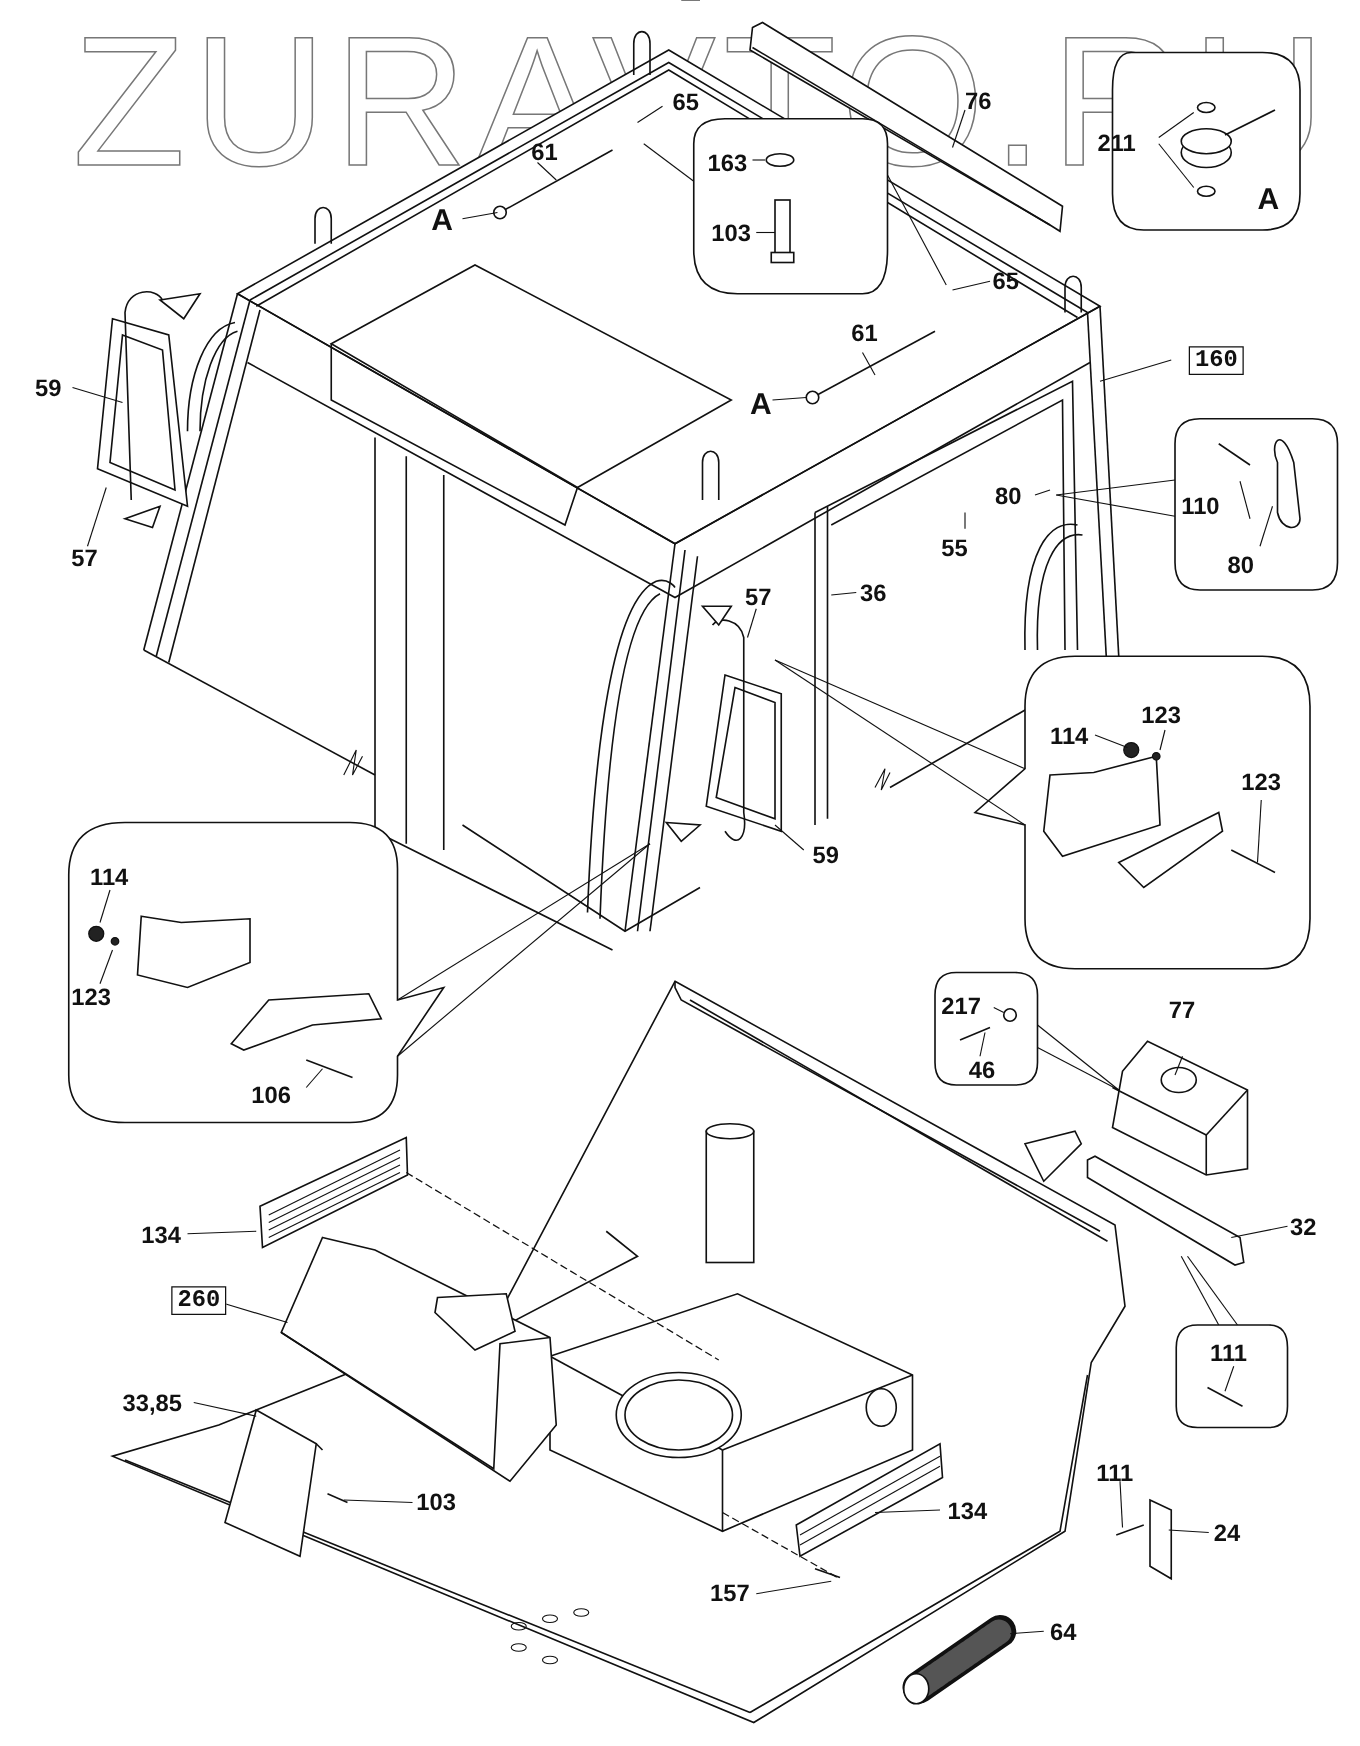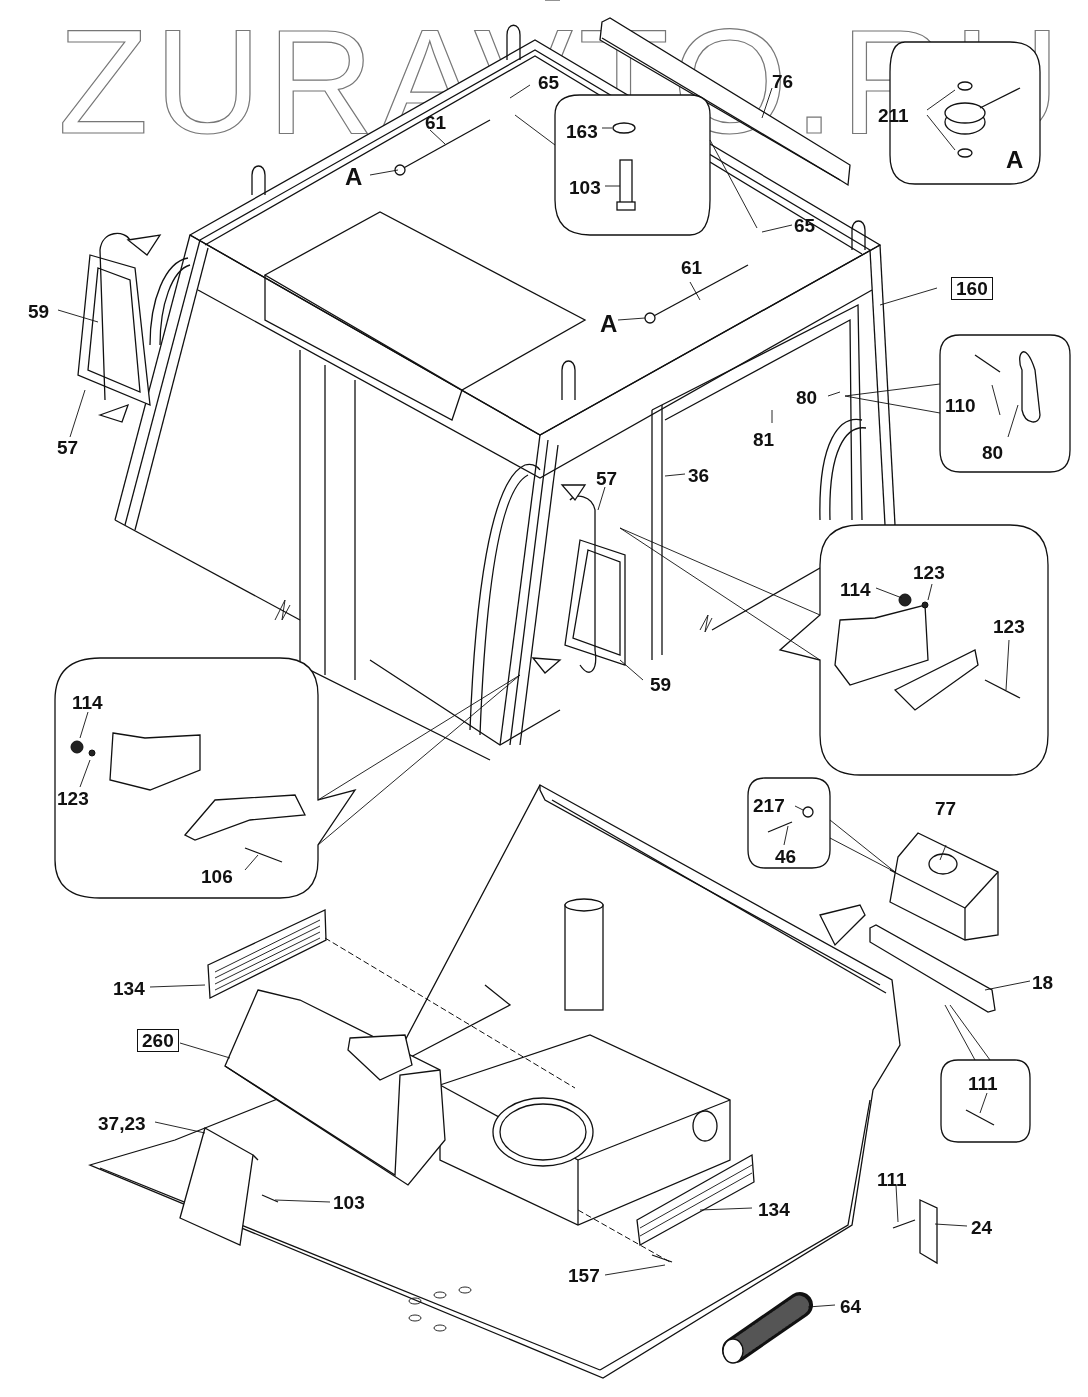--- a/index.html
+++ b/index.html
@@ -1,21 +1,21 @@
 <!DOCTYPE html>
 <html><head>
 <meta charset="utf-8">
 <style>
   html,body{margin:0;padding:0;background:#ffffff;}
   body{width:1088px;height:1397px;position:relative;overflow:hidden;font-family:"Liberation Sans",sans-serif;}
   #stage{position:absolute;left:0;top:0;width:1088px;height:1397px;}
   .wm{position:absolute;left:58px;top:8px;font-family:"Liberation Sans",sans-serif;font-size:148px;letter-spacing:6px;color:transparent;-webkit-text-stroke:1.2px #777;line-height:1;white-space:nowrap;}
   .lbl{position:absolute;font-family:"Liberation Sans",sans-serif;font-weight:bold;font-size:19px;color:#111;line-height:1;white-space:nowrap;}
   .lbl.big{font-size:24px;}
-  .lbl.boxed{border:1.5px solid #111;padding:1px 4px;background:#fff;}
+  .lbl.boxed{border:1.5px solid #111;padding:1px 4px;background:#fff;font-family:Liberation Mono, monospace;}
   svg .ln{stroke:#111;stroke-width:1.3;fill:none;}
   svg .th{stroke:#111;stroke-width:0.9;fill:none;}
   svg .fl{stroke:#111;stroke-width:1.3;fill:#fff;}
   svg .dk{fill:#222;stroke:#111;stroke-width:1;}
   svg .ds{stroke:#111;stroke-width:1;fill:none;stroke-dasharray:6 3;}
   svg .cb{stroke:#111;stroke-width:1.3;fill:#fff;}
 </style>
 </head>
 <body>
 
@@ -283,37 +283,37 @@
   <span class="lbl big" style="left:345px;top:165px">A</span>
   <span class="lbl big" style="left:600px;top:312px">A</span>
   <span class="lbl" style="left:794px;top:216px">65</span>
   <span class="lbl" style="left:681px;top:258px">61</span>
   <span class="lbl boxed" style="left:951px;top:277px">160</span>
   <span class="lbl" style="left:28px;top:302px">59</span>
   <span class="lbl" style="left:57px;top:438px">57</span>
   <span class="lbl" style="left:796px;top:388px">80</span>
   <span class="lbl" style="left:945px;top:396px">110</span>
   <span class="lbl" style="left:982px;top:443px">80</span>
-  <span class="lbl" style="left:753px;top:430px">81</span>
+  <span class="lbl" style="left:753px;top:430px">55</span>
   <span class="lbl" style="left:688px;top:466px">36</span>
   <span class="lbl" style="left:596px;top:469px">57</span>
   <span class="lbl" style="left:650px;top:675px">59</span>
   <span class="lbl" style="left:840px;top:580px">114</span>
   <span class="lbl" style="left:913px;top:563px">123</span>
   <span class="lbl" style="left:993px;top:617px">123</span>
   <span class="lbl" style="left:72px;top:693px">114</span>
   <span class="lbl" style="left:57px;top:789px">123</span>
   <span class="lbl" style="left:201px;top:867px">106</span>
   <span class="lbl" style="left:753px;top:796px">217</span>
   <span class="lbl" style="left:775px;top:847px">46</span>
   <span class="lbl" style="left:935px;top:799px">77</span>
-  <span class="lbl" style="left:1032px;top:973px">18</span>
+  <span class="lbl" style="left:1032px;top:973px">32</span>
   <span class="lbl" style="left:968px;top:1074px">111</span>
   <span class="lbl" style="left:113px;top:979px">134</span>
   <span class="lbl boxed" style="left:137px;top:1029px">260</span>
-  <span class="lbl" style="left:98px;top:1114px">37,23</span>
+  <span class="lbl" style="left:98px;top:1114px">33,85</span>
   <span class="lbl" style="left:333px;top:1193px">103</span>
   <span class="lbl" style="left:758px;top:1200px">134</span>
   <span class="lbl" style="left:877px;top:1170px">111</span>
   <span class="lbl" style="left:971px;top:1218px">24</span>
   <span class="lbl" style="left:568px;top:1266px">157</span>
   <span class="lbl" style="left:840px;top:1297px">64</span>
 </div>
 
 </body></html>

